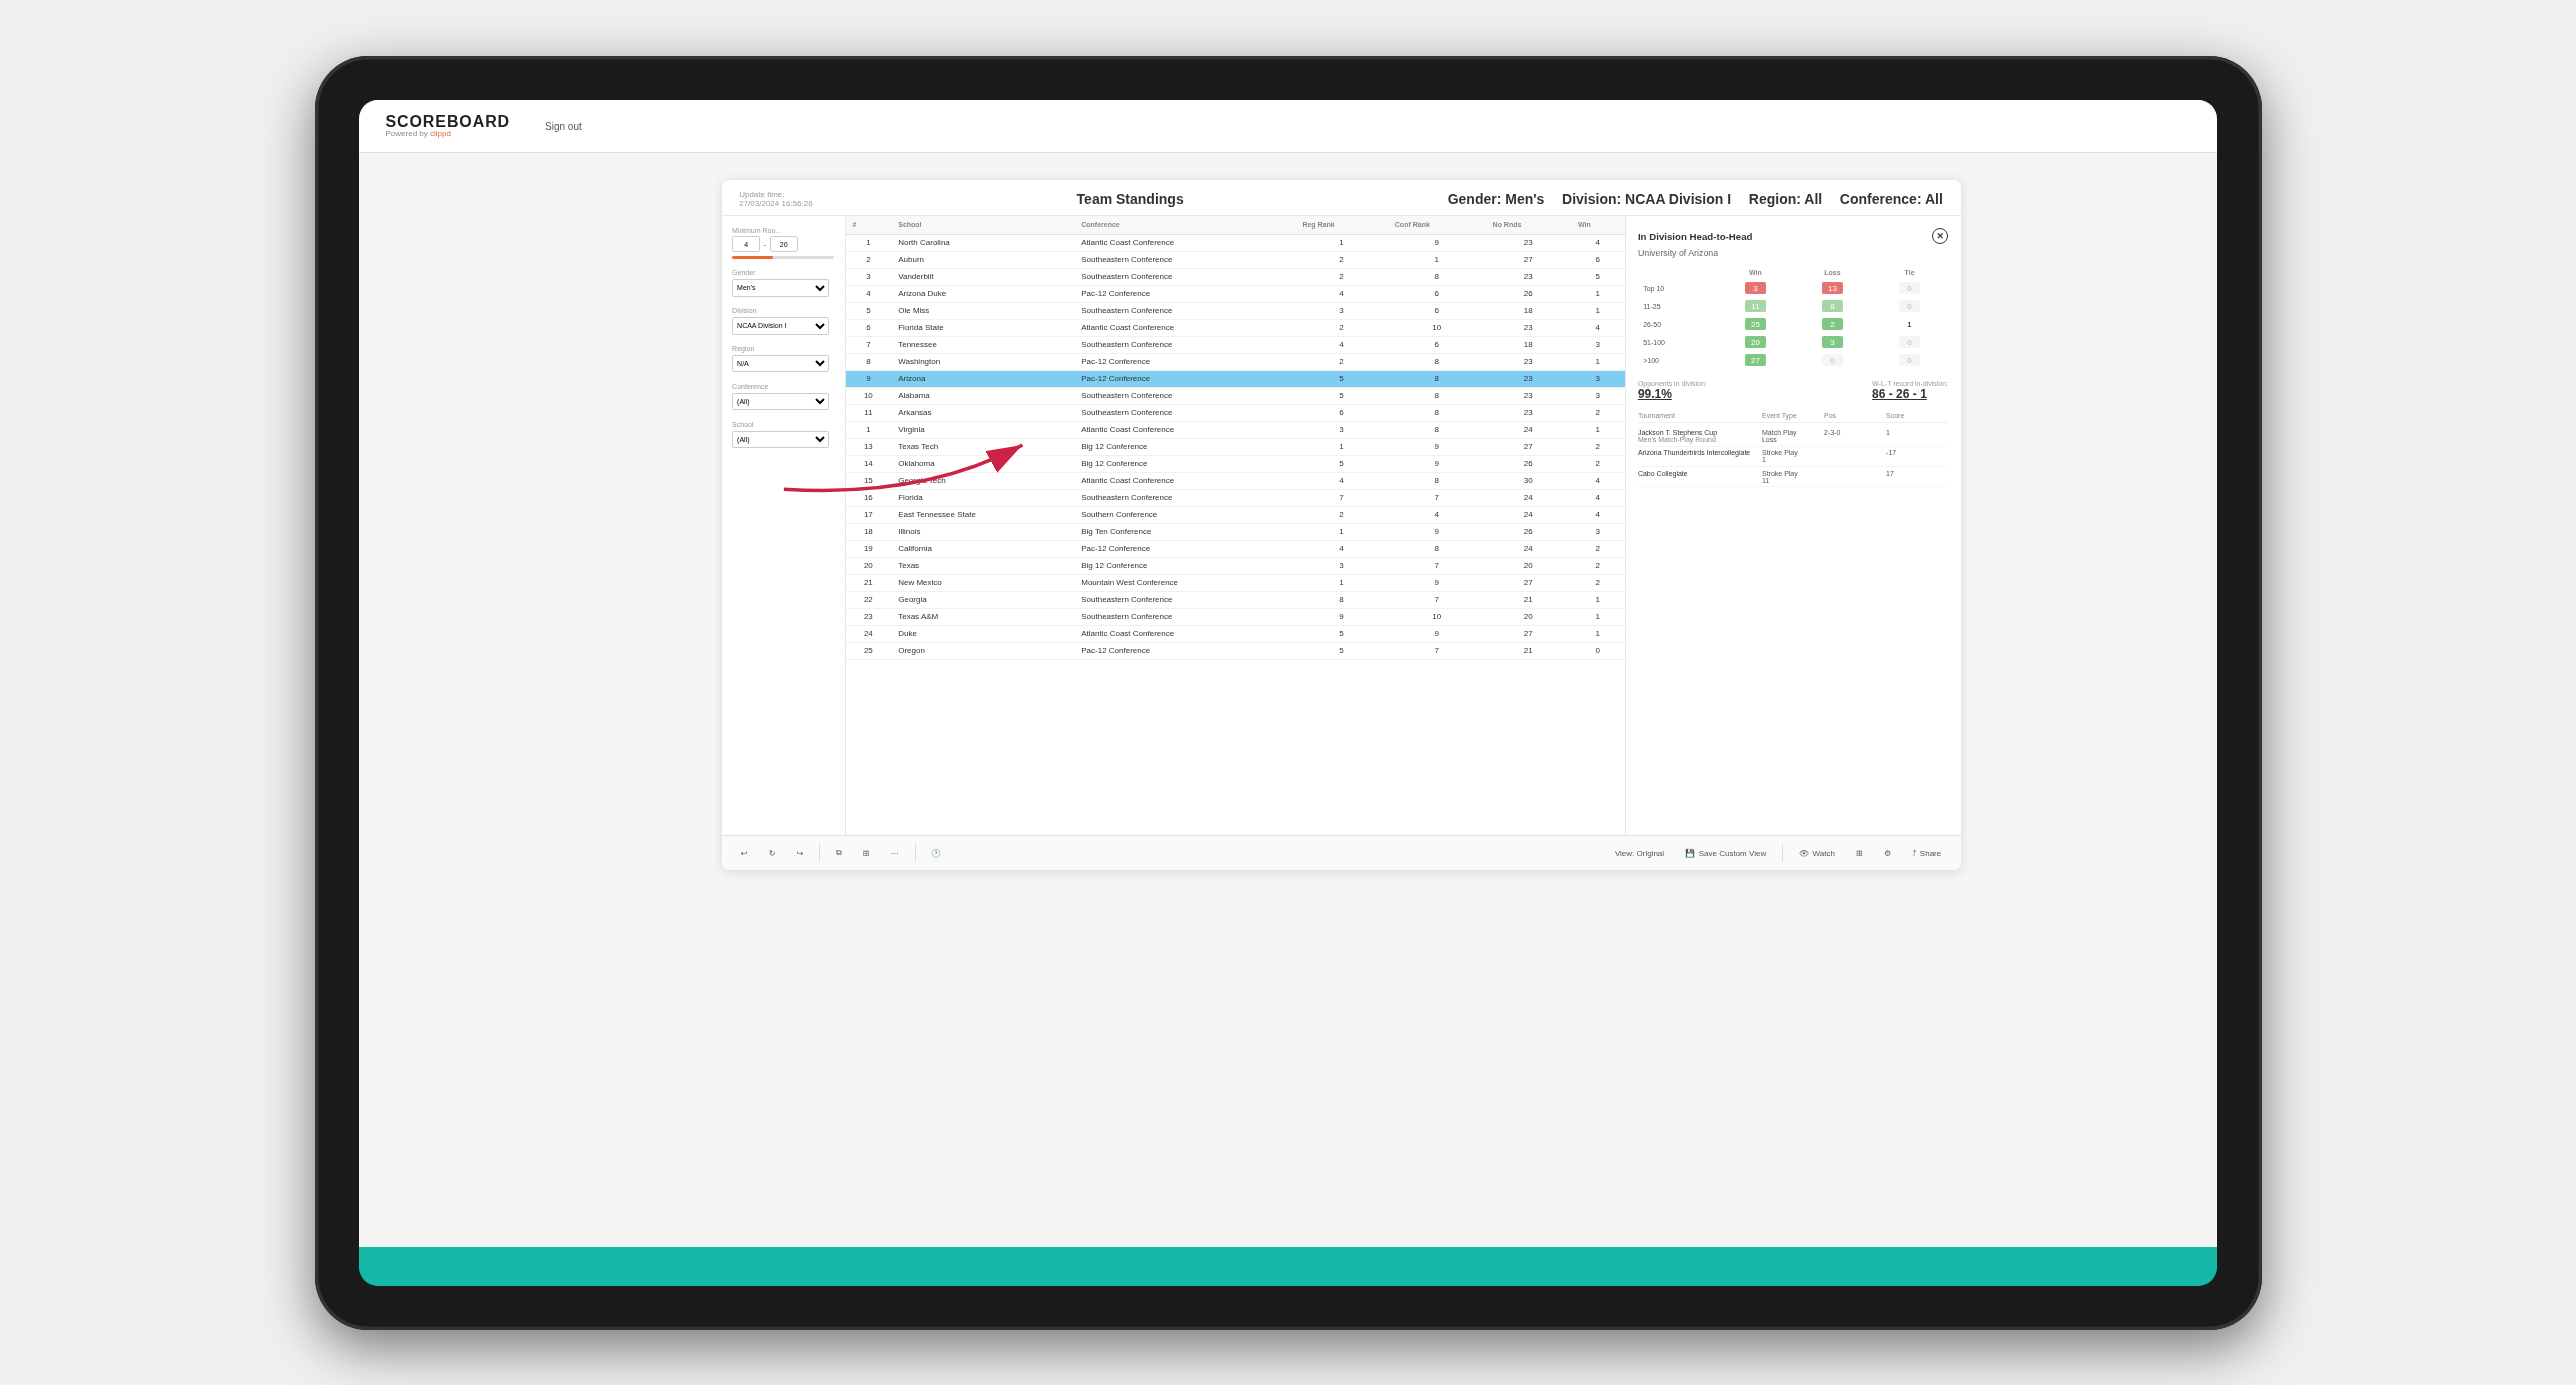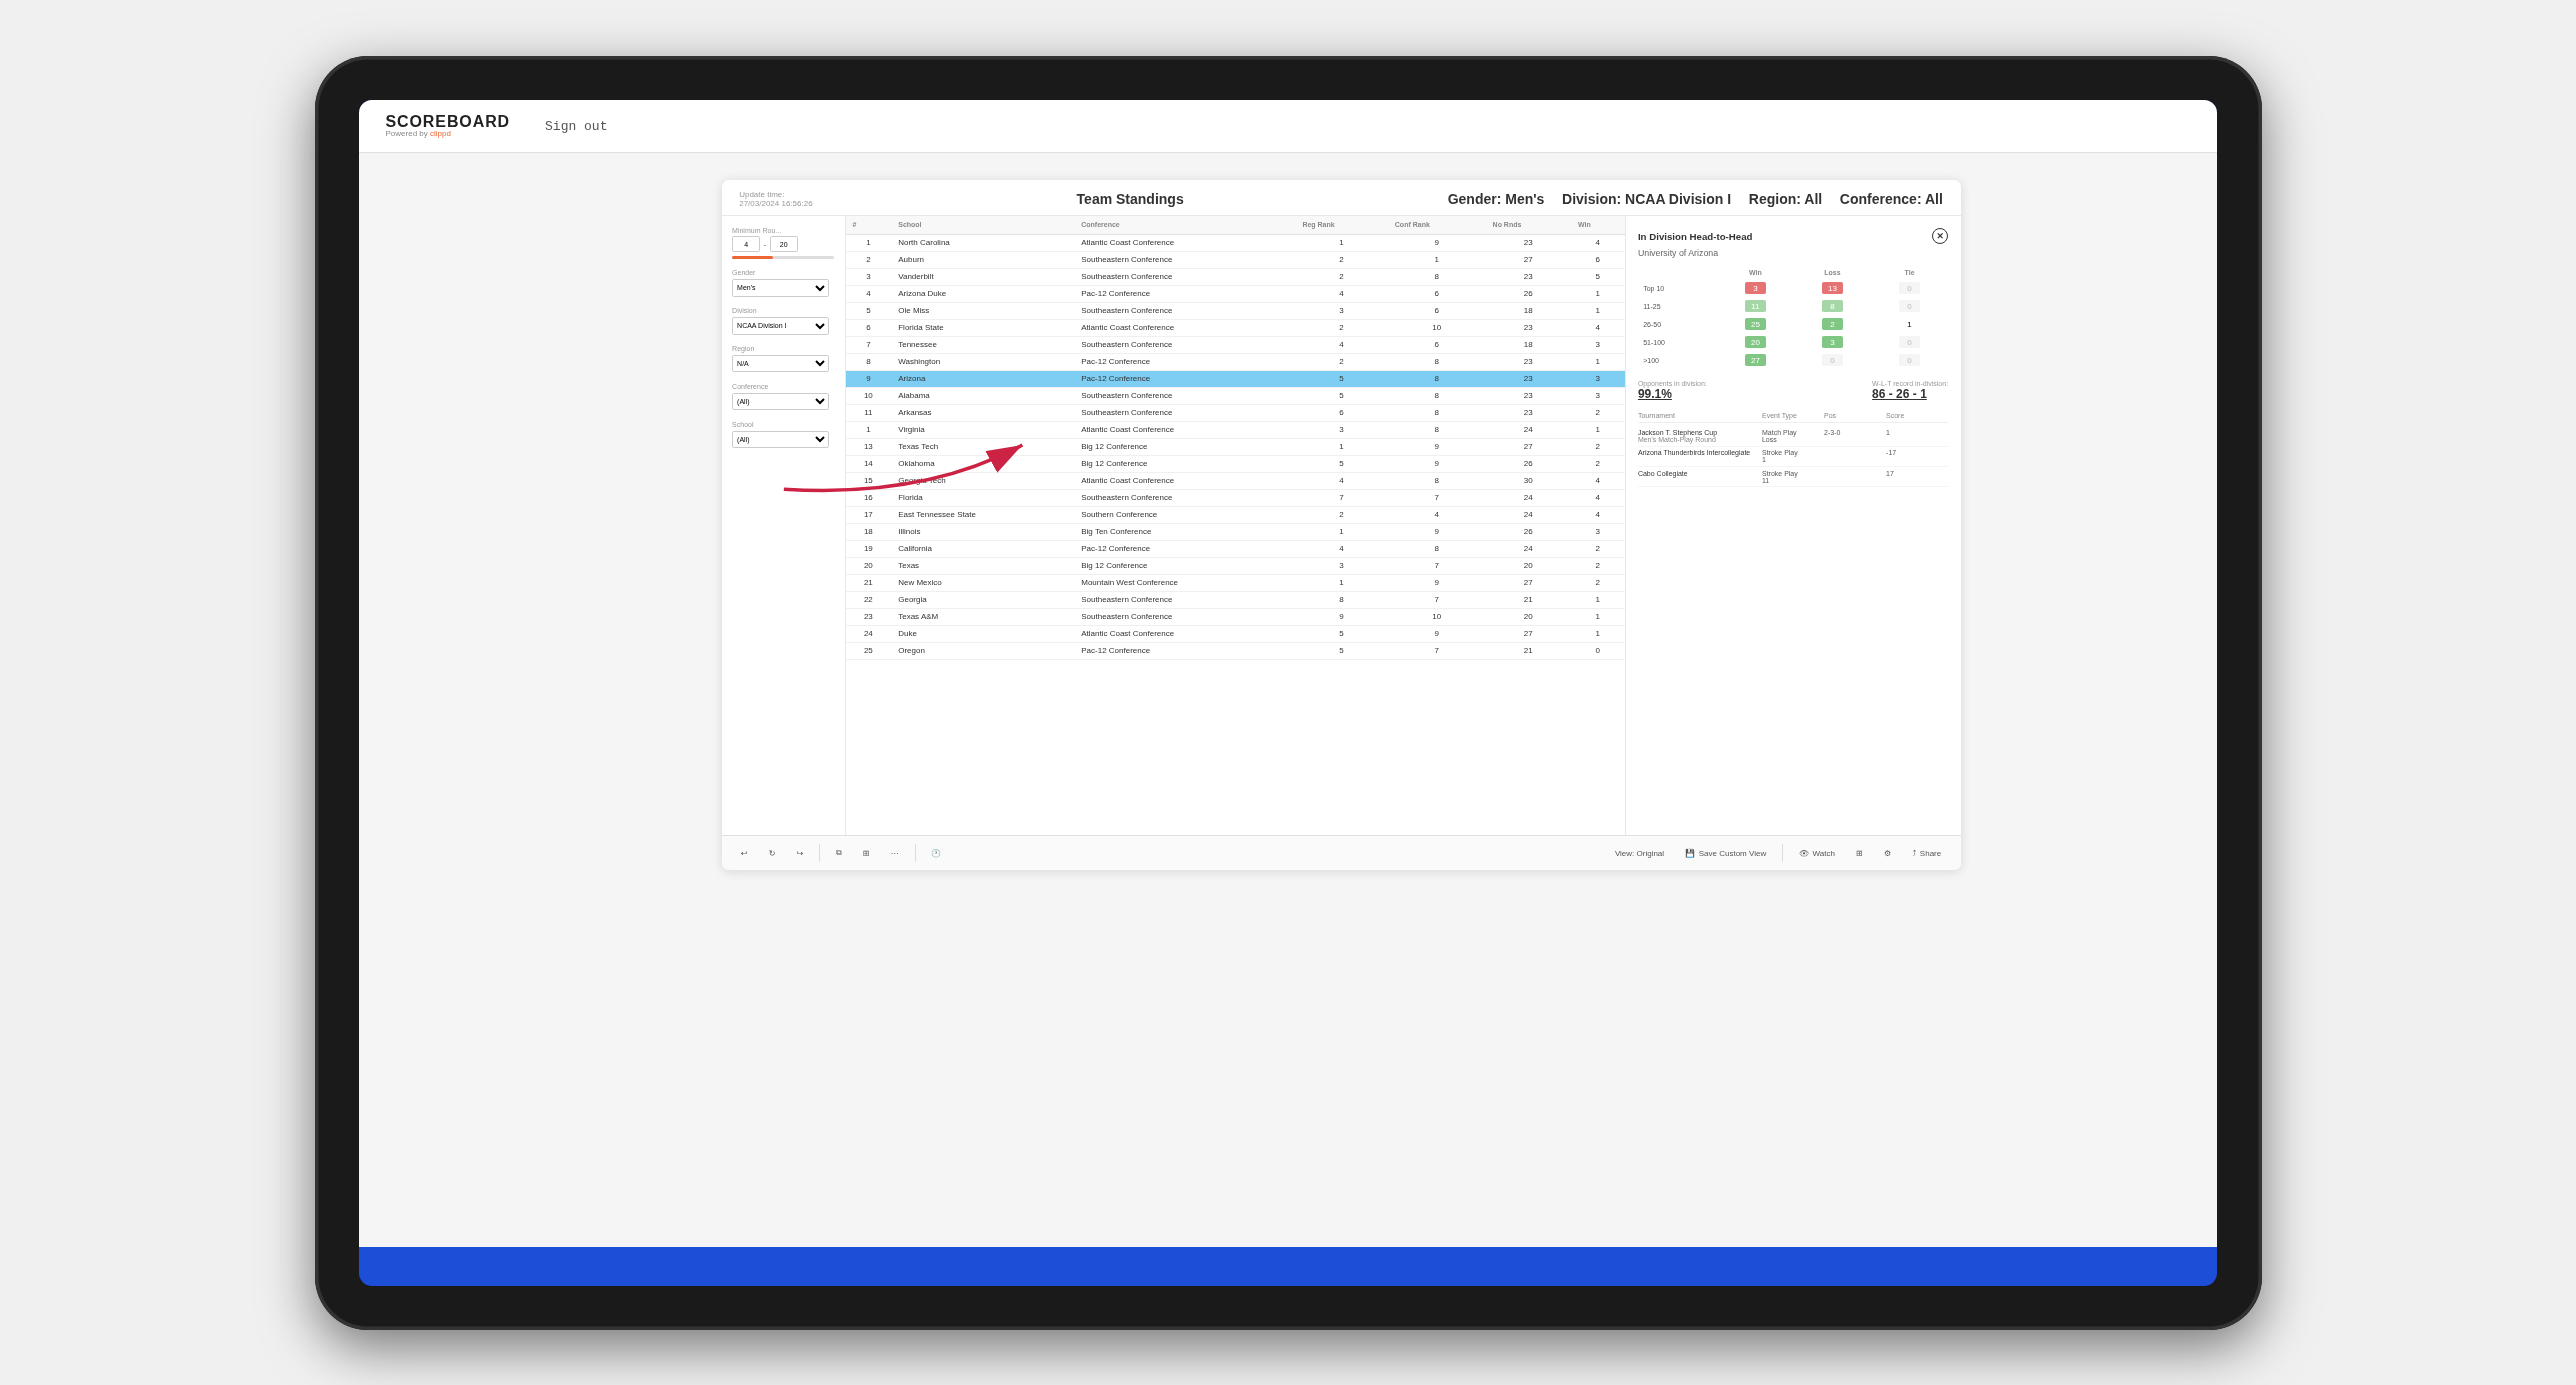--- a/index.html
+++ b/index.html
@@ -22,22 +22,22 @@
       display: flex;
       align-items: center;
       justify-content: center;
       box-shadow: 0 17.7px 53px rgba(0,0,0,0.5), inset 0 0 0 3.5px #333;
       position: relative;
     }
 
     .device-inner {
       width: 1858px;
       height: 1186px;
-      background: #1d4ed8;
-      border-radius: 13px;
+      background: #14b8a6;
+      border-radius: 19px;
       overflow: hidden;
       position: relative;
     }
 
     
     .app-bar {
       height: 53px;
       background: #fff;
       border-bottom: 0.9px solid #e0e0e0;
       display: flex;
@@ -72,24 +72,23 @@
       text-decoration: none;
       padding: 3.5px 0;
       cursor: pointer;
     }
     .nav-link.active {
       color: #222;
       border-bottom: 1.8px solid #e63;
       font-weight: 600;
     }
     .sign-out {
-      font-size: 13px;
+      font-size: 10px;
       color: #555;
       cursor: pointer;
-      font-family: Liberation Mono, monospace;
     }
 
     
     .sub-nav {
       height: 39px;
       background: #fff;
       border-bottom: 1.8px solid #e0e0e0;
       display: flex;
       align-items: center;
       padding: 0 26.5px;

